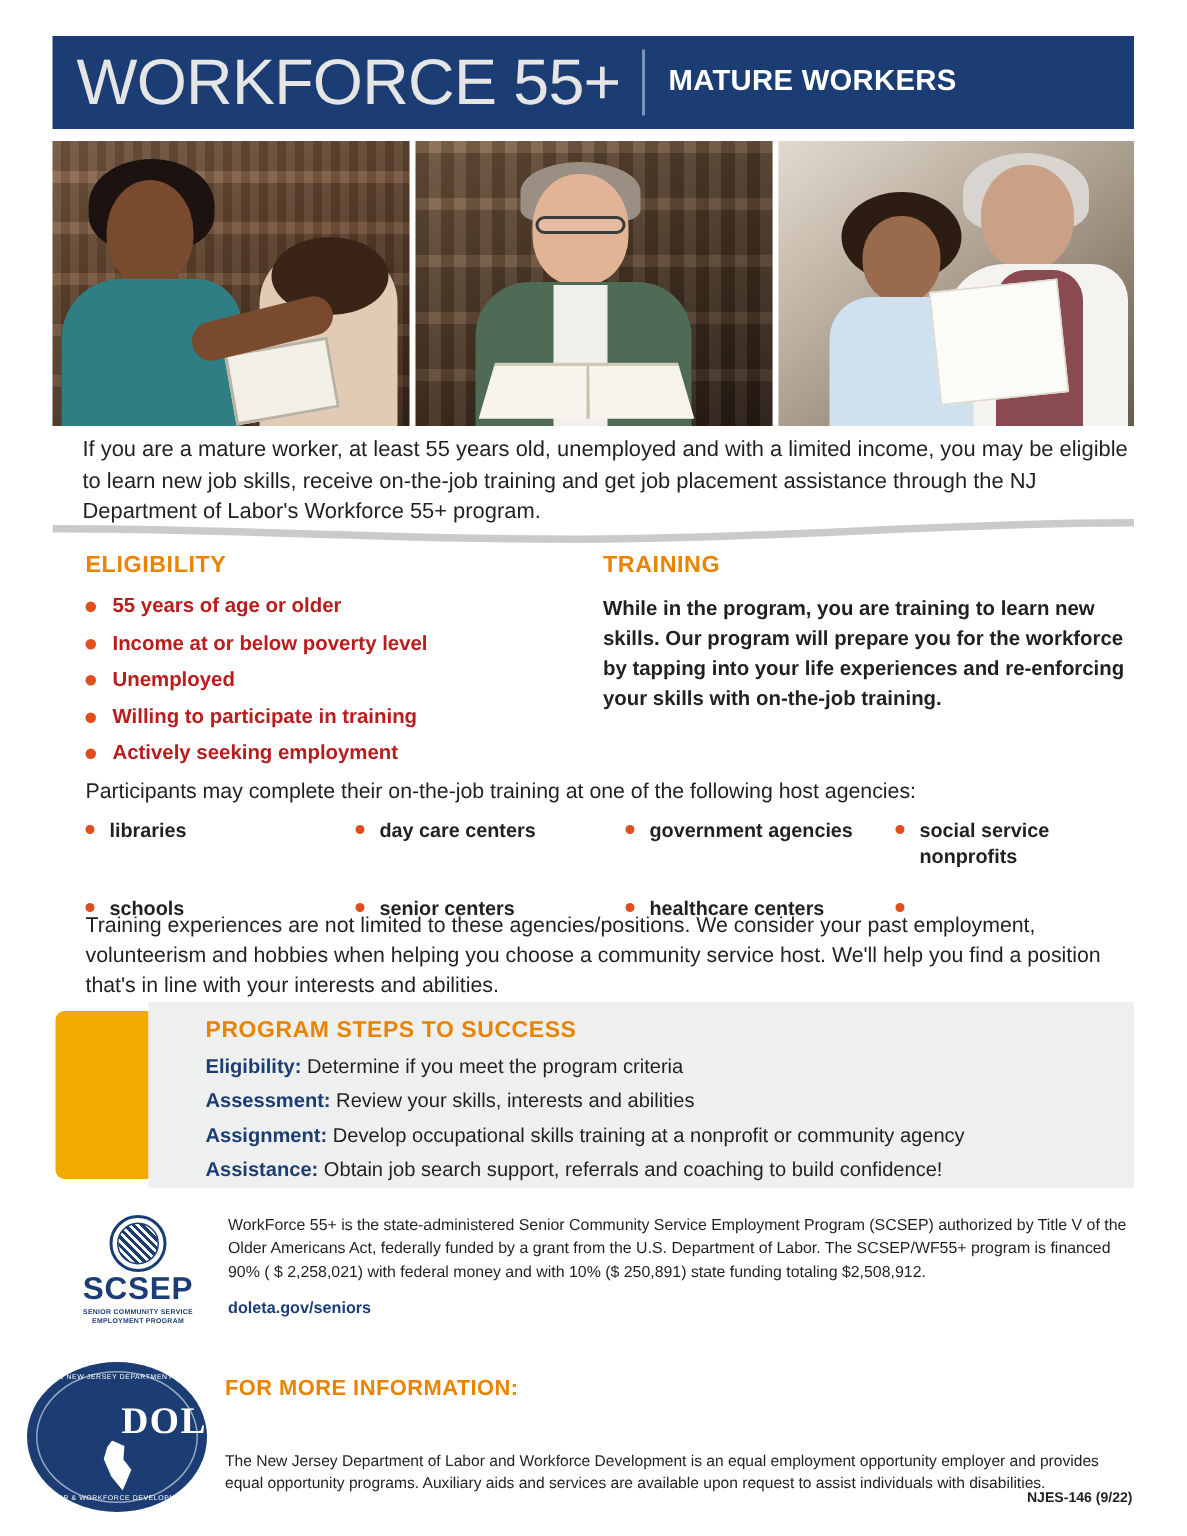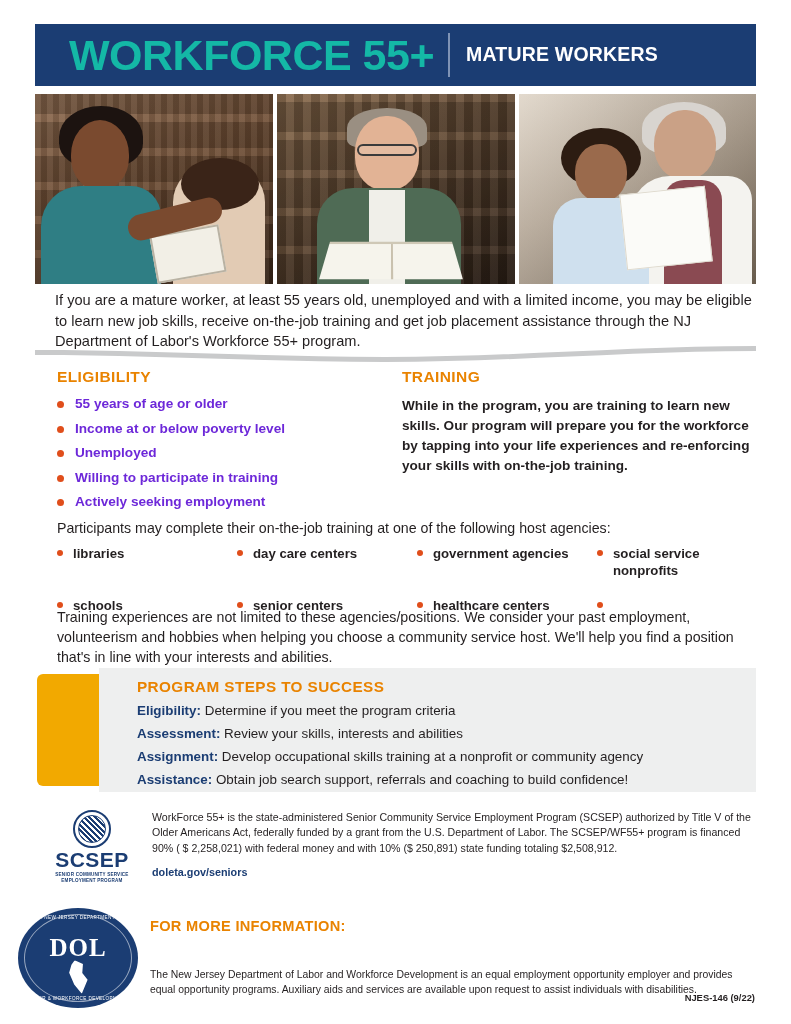--- a/index.html
+++ b/index.html
@@ -29,24 +29,24 @@
     left: 35px;
     top: 24px;
     width: 721px;
     height: 62px;
     background: #1b3d73;
     display: flex;
     align-items: center;
   }
   .header-title {
     flex: 0 0 auto;
-    padding-left: 34px;
-    color: #14b8a6;
+    padding-left: 16px;
+    color: #e5e5e5;
     font-size: 43px;
-    font-weight: bold;
+    font-weight: normal;
     letter-spacing: -0.5px;
     line-height: 1;
     white-space: nowrap;
   }
   .header-divider {
     width: 2px;
     height: 44px;
     background: #7f93b5;
     margin: 0 16px 0 14px;
     flex: 0 0 auto;
@@ -225,21 +225,21 @@
     left: 57px;
     top: 368px;
     width: 330px;
   }
   .elig-list { list-style: none; margin: 0; padding: 0; }
   .elig-list li {
     position: relative;
     padding: 0 0 9.5px 18px;
     font-size: 13.6px;
     font-weight: bold;
-    color: #6d28d9;
+    color: #b91c1c;
   }
   .elig-list li:before {
     content: "";
     position: absolute; left: 0; top: 5px;
     width: 7px; height: 7px; border-radius: 50%;
     background: #e04e1b;
   }
   .training {
     position: absolute;
     left: 402px;
@@ -400,21 +400,21 @@
     color: #ffffff;
     overflow: hidden;
   }
   .dol-ring {
     position: absolute; inset: 6px;
     border-radius: 50%;
     border: 1px solid rgba(255,255,255,0.55);
   }
   .dol-word {
     position: absolute; left: 0; right: 0; top: 26px;
-    text-align: center;
+    text-align: right;
     font-size: 25px;
     font-weight: bold;
     letter-spacing: 1px;
     font-family: "Liberation Serif", serif;
   }
   .dol-state {
     position: absolute; left: 50%; top: 52px;
     transform: translateX(-50%) rotate(-8deg);
     width: 24px; height: 34px;
     background: #ffffff;

